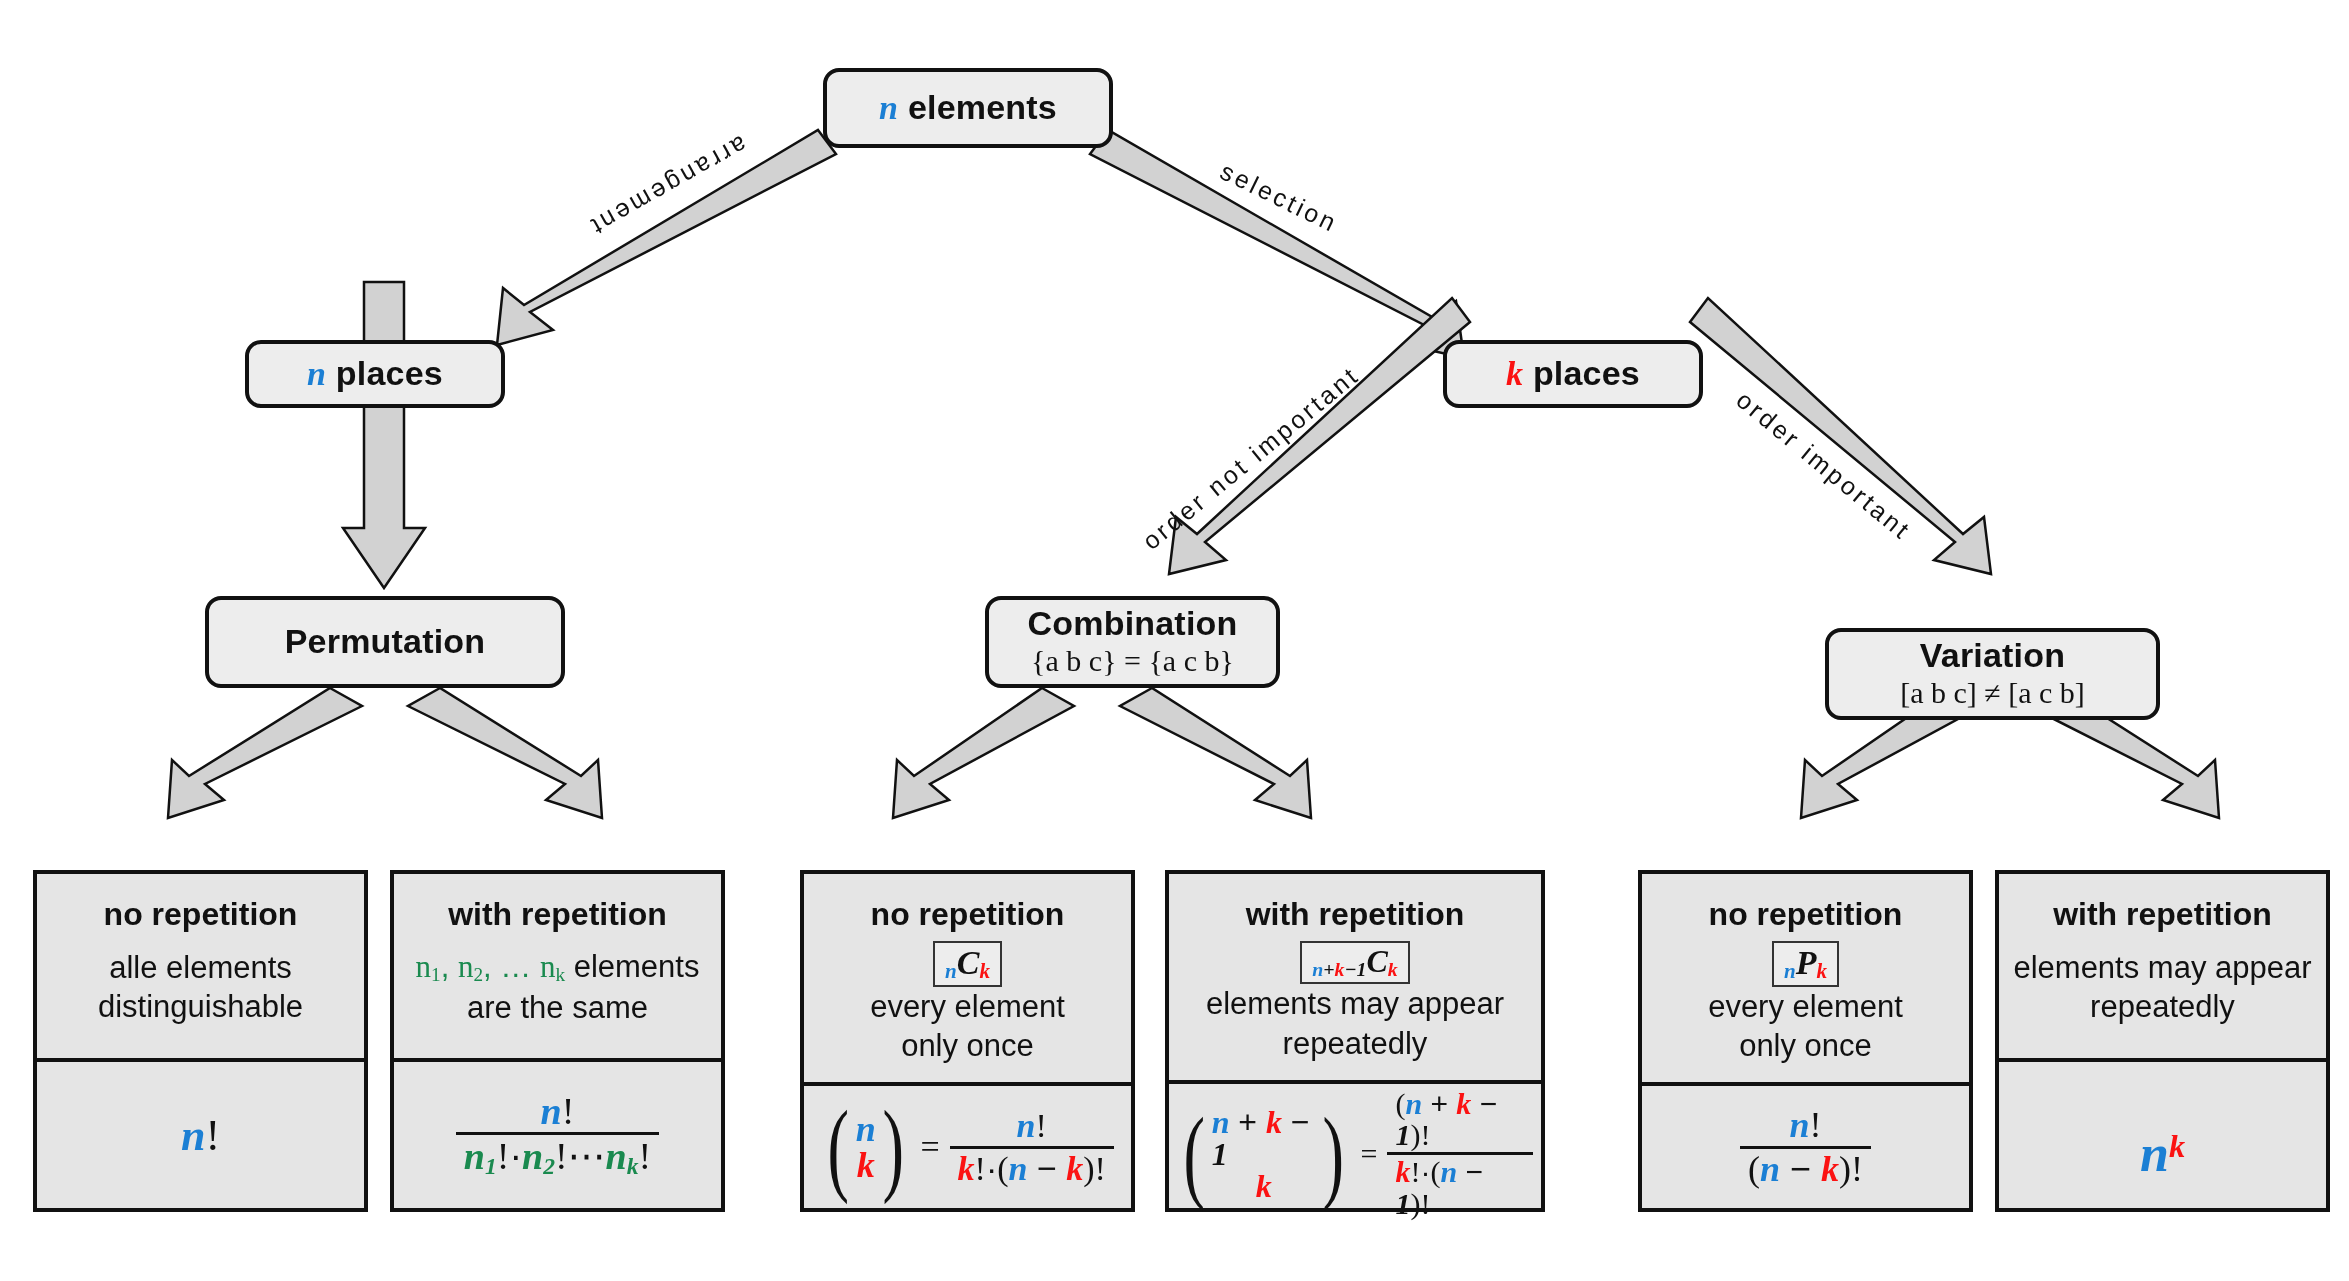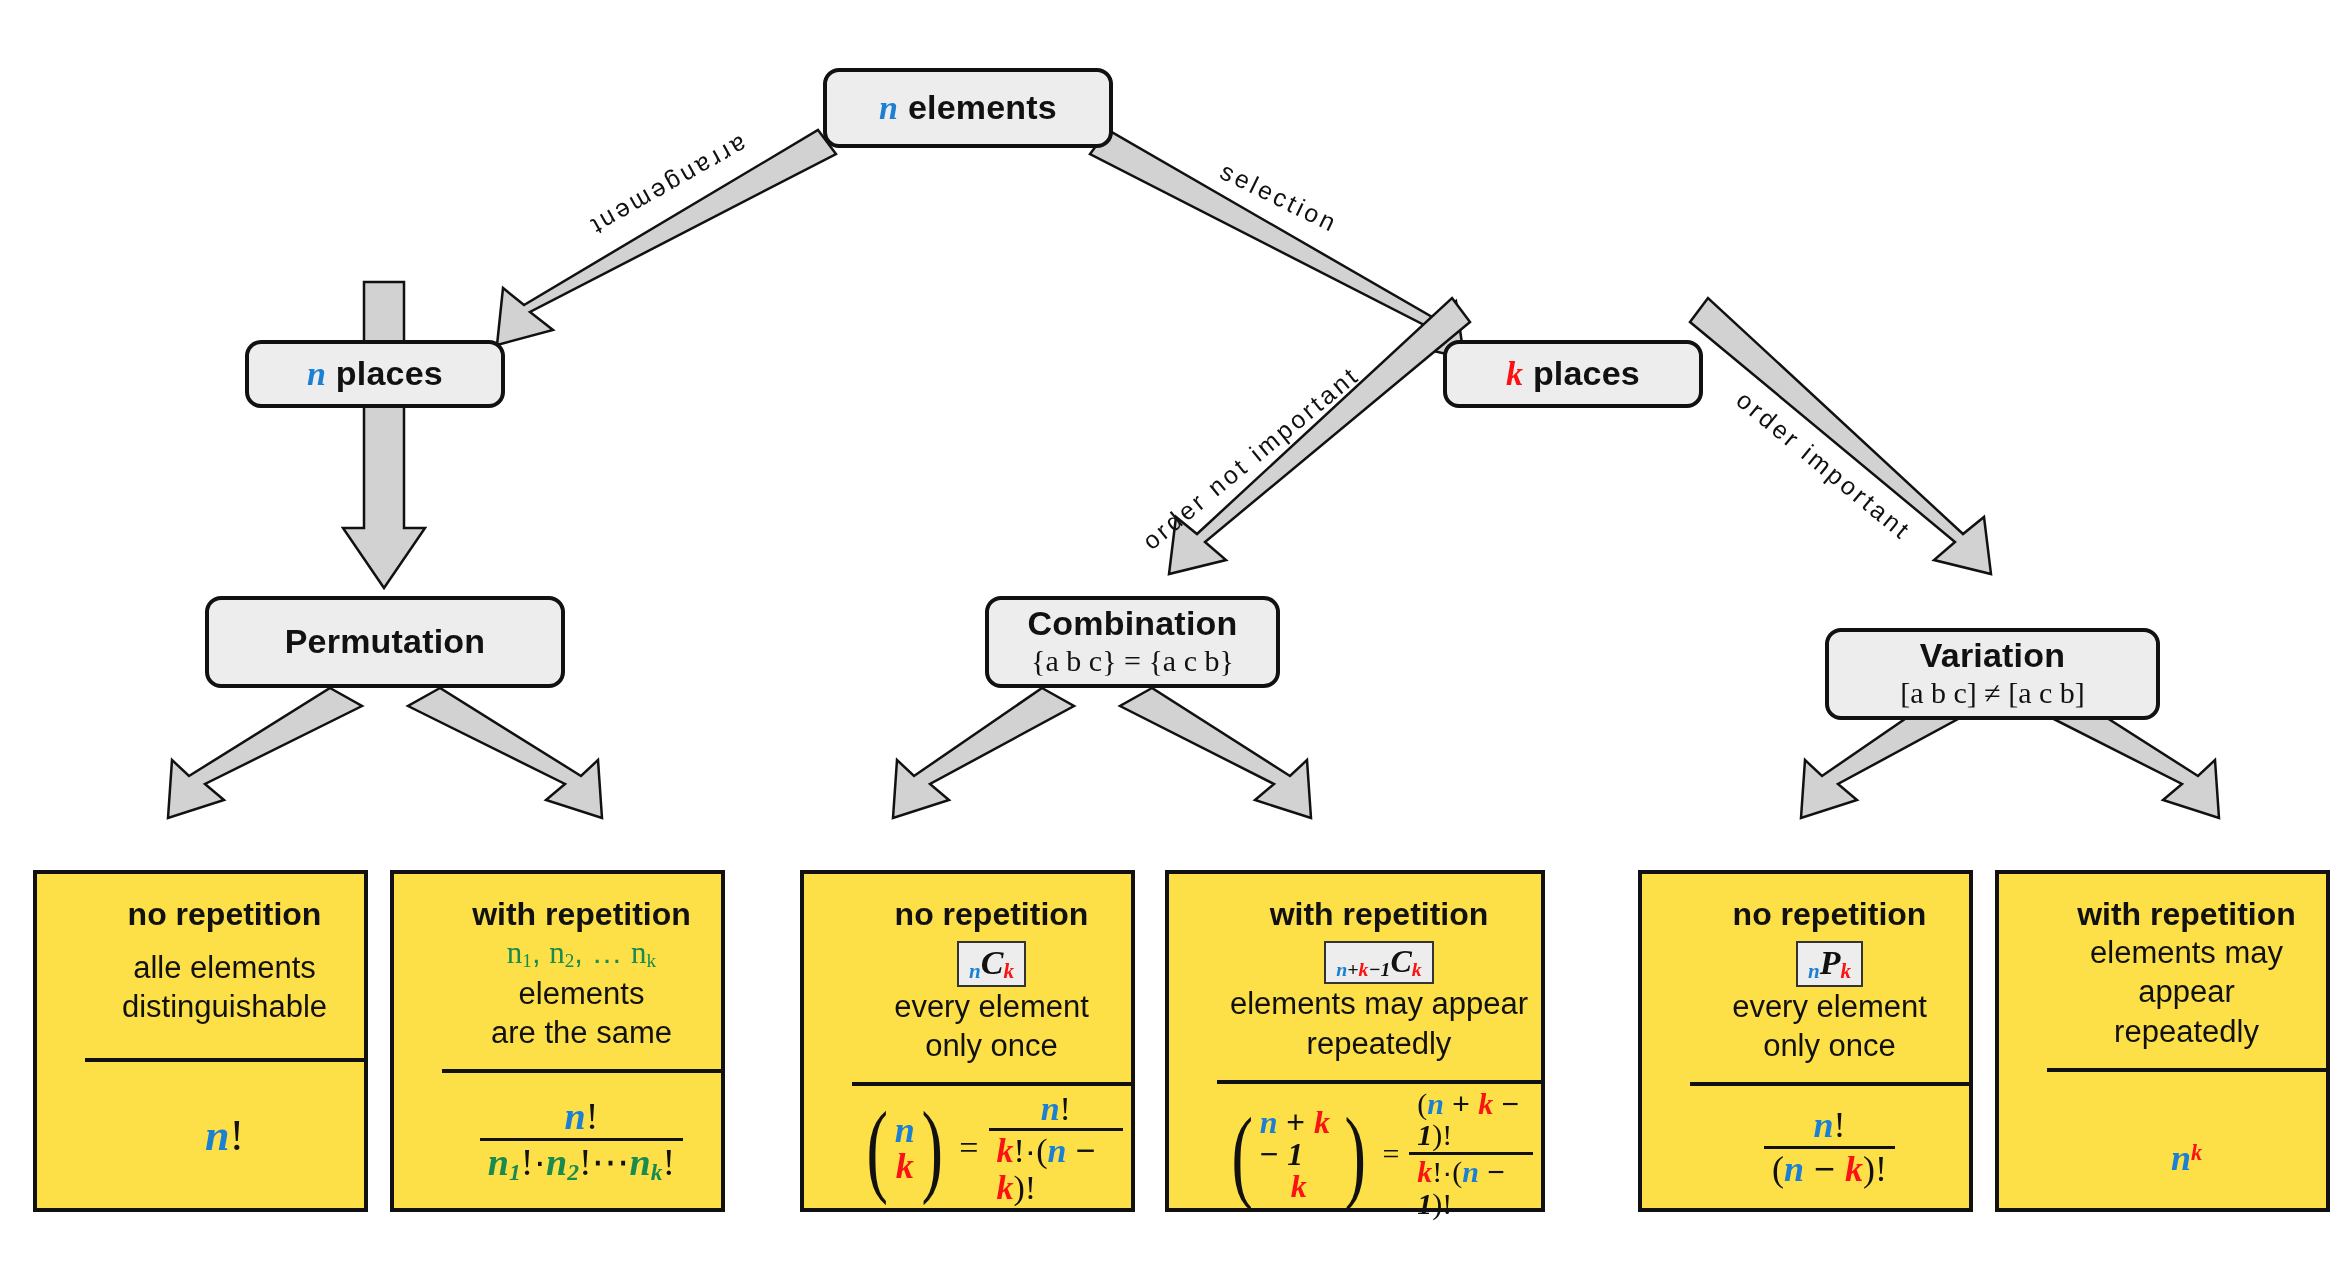--- a/index.html
+++ b/index.html
@@ -15,21 +15,21 @@
         border-radius:16px;box-sizing:border-box;display:flex;
         flex-direction:column;align-items:center;justify-content:center;
         text-align:center;}
   .node .title{font-weight:bold;font-size:34px;color:#111;letter-spacing:.2px;
                line-height:1.1;white-space:nowrap;}
   .node .sub{font-size:30px;color:#111;line-height:1.15;margin-top:2px;
              white-space:nowrap;font-family:"Liberation Serif",serif;}
 
   
   .leaf{position:absolute;border:4px solid #111;box-sizing:border-box;
-        background:#fde047;display:flex;flex-direction:column;padding-left:48px;}
+        background:#e5e5e5;display:flex;flex-direction:column;}
   .leaf .upper{flex:1 1 auto;display:flex;flex-direction:column;
                align-items:center;box-sizing:border-box;padding:22px 10px 10px;}
   .leaf .lower{height:150px;border-top:4px solid #111;display:flex;
                align-items:center;justify-content:center;box-sizing:border-box;
                padding:4px 8px;}
   .leaf .head{font-weight:bold;font-size:32px;color:#111;line-height:1.15;
               white-space:nowrap;}
   .leaf .notation{margin-top:8px;border:2px solid #333;background:#ededed;
                   padding:2px 10px 3px;display:inline-block;line-height:1;}
   .leaf .desc{font-size:31px;color:#111;line-height:1.28;text-align:center;
@@ -271,19 +271,19 @@
 
   <div class="leaf" style="left:1995px;top:870px;width:335px;height:342px;">
     <div class="upper">
       <div class="head">with repetition</div>
       <div class="desc">
         <div>elements may appear</div>
         <div>repeatedly</div>
       </div>
     </div>
     <div class="lower">
-      <span style="font-size:36px;margin-top:36px;">
+      <span style="font-size:52px;margin-top:36px;">
         <span class="mb blue">n</span><sup class="mb red">k</sup>
       </span>
     </div>
   </div>
 
 </div>
 
 </body></html>

